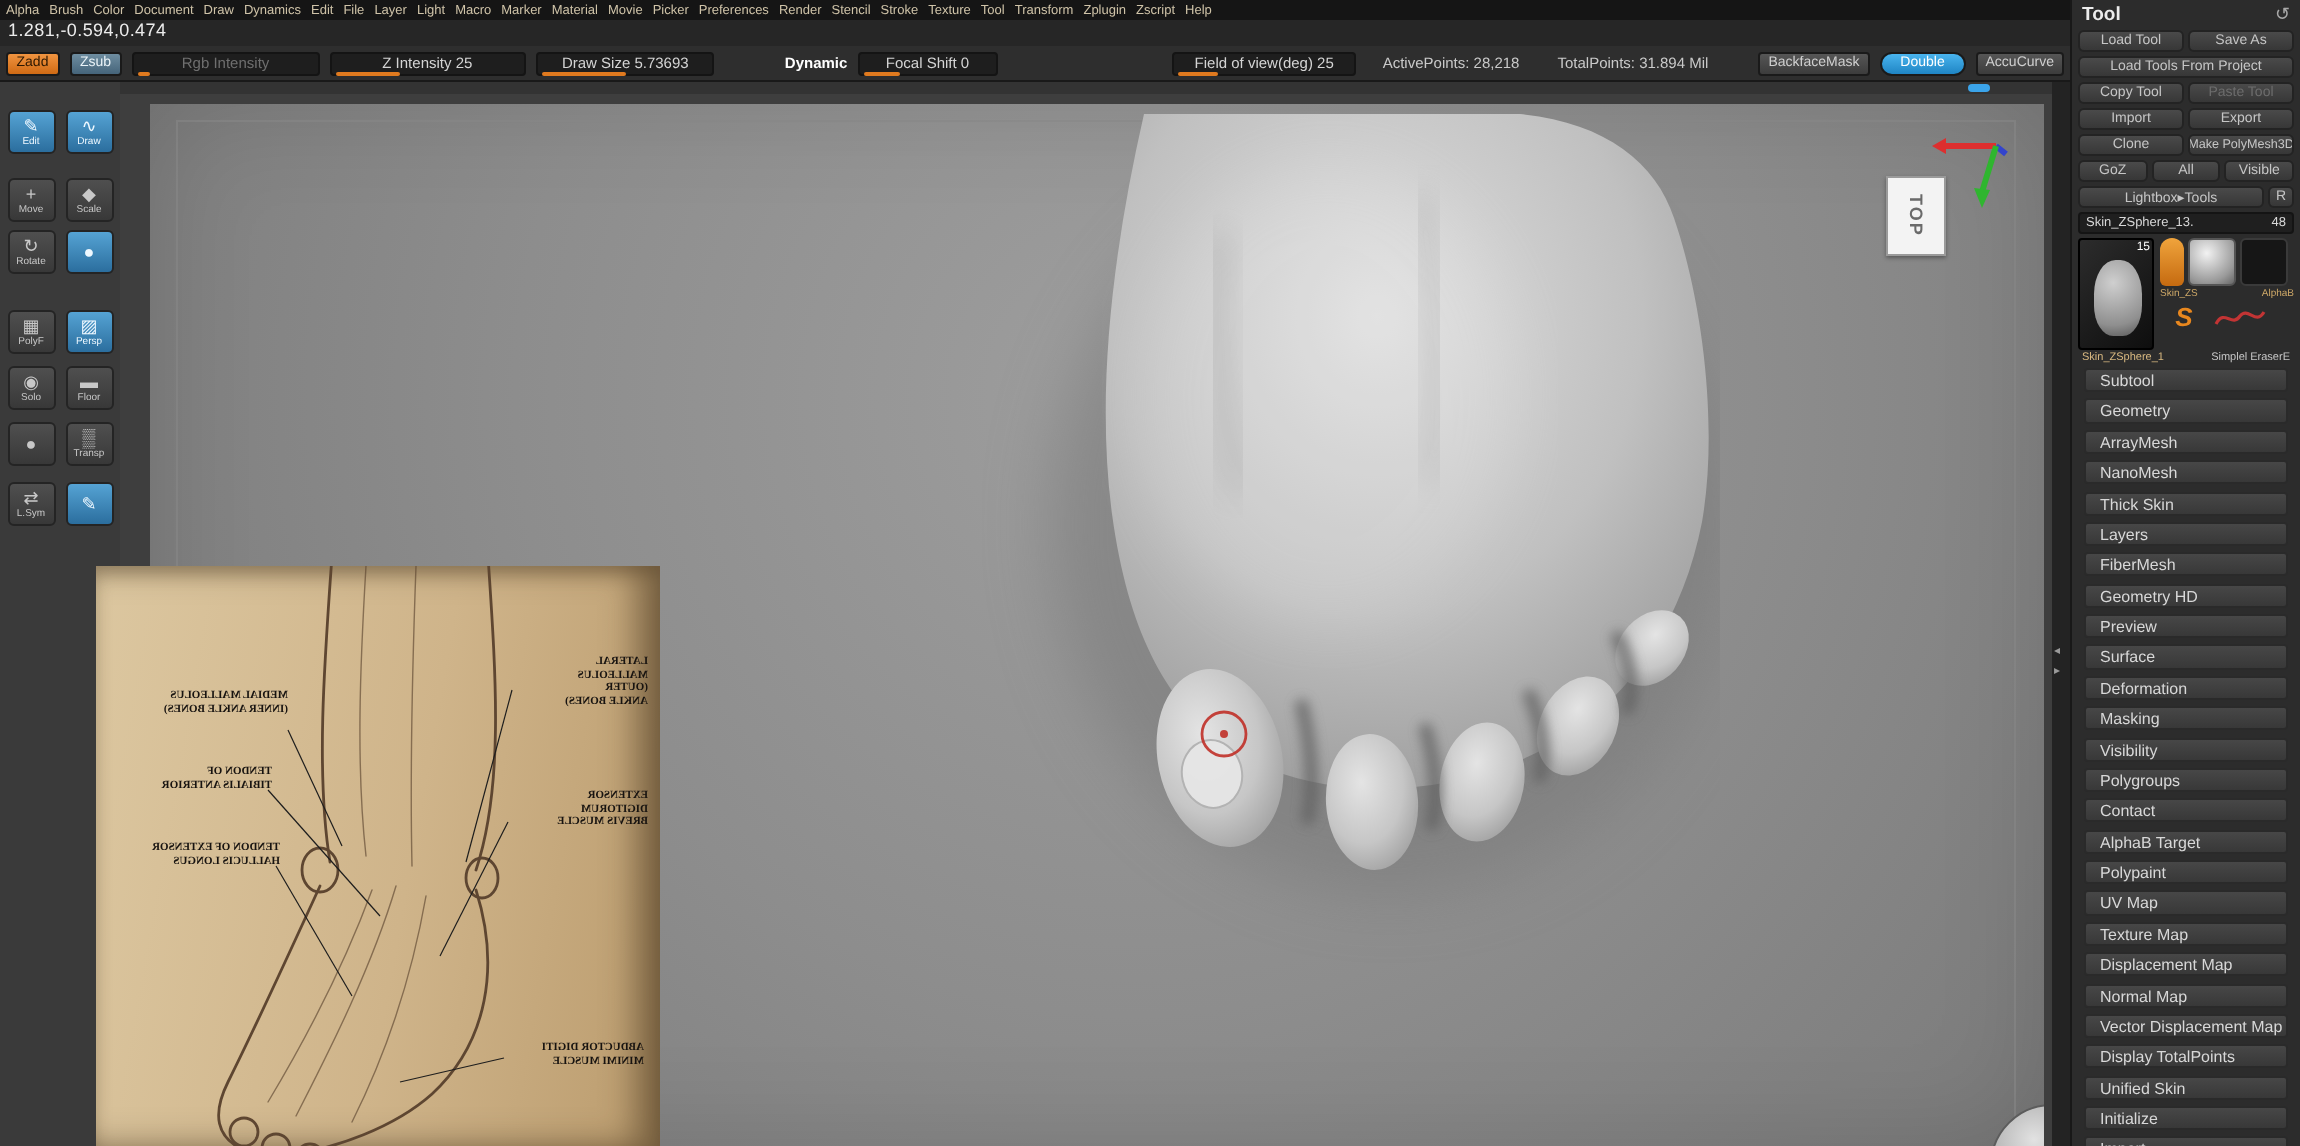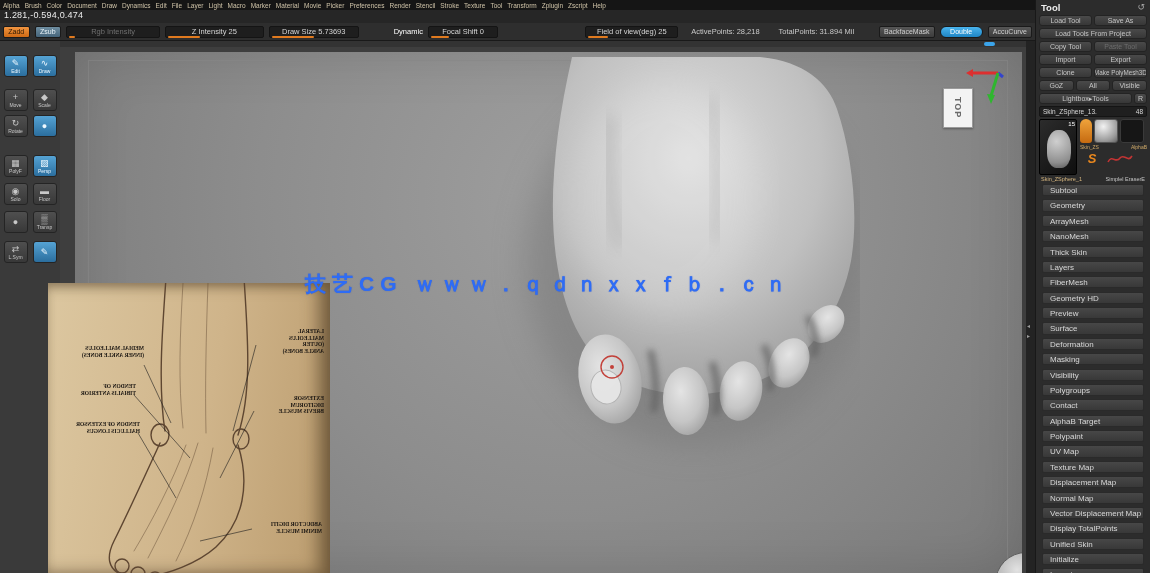--- a/index.html
+++ b/index.html
@@ -26,21 +26,21 @@
     font-size:7px; color:#1d1d1d; display:flex; align-items:center; justify-content:center;
     padding:0 4px; background:linear-gradient(#565656,#3c3c3c); color:#d0d0d0; white-space:nowrap; }
   .tb-btn.orange { background:linear-gradient(#f09440,#cf6a14); color:#2a1702; }
   .tb-btn.bluegrey { background:linear-gradient(#6e8da0,#45647a); color:#eaf3f8; }
   .tb-btn.double { background:linear-gradient(#49b4ee,#1f85c4); color:#fff; border-radius:6px; }
   .slider { position:relative; height:12px; background:#1e1e1e; border:1px solid #141414;
     border-radius:2px; display:flex; justify-content:center;
     font-size:7.5px; color:#d4d4d4; white-space:nowrap; padding:0 3px; }
   .slider.dim { color:#6f6f6f; }
   .omark { position:absolute; bottom:-1px; height:2px; background:#e07a1f; border-radius:1px; }
-  .dyn { font-size:7.5px; font-weight:normal; color:#ffffff; margin-left:17px; white-space:nowrap;padding-left:13px; }
+  .dyn { font-size:7.5px; font-weight:bold; color:#ffffff; margin-left:17px; white-space:nowrap;padding-left:13px; }
   .tb-text { font-size:7.5px; color:#c9c9c9; white-space:nowrap; }
   
   .shelf { position:absolute; left:0; top:41px; width:60px; height:532px; background:#3a3a3a; }
   .shelf-row { position:absolute; left:0; width:60px; display:flex; justify-content:center; gap:5px; }
   .sbtn { width:24px; height:22px; border:1px solid #242424; border-radius:3px;
     background:linear-gradient(#4f4f4f,#383838); color:#c8c8c8;
     display:flex; flex-direction:column; align-items:center; justify-content:center; cursor:pointer; }
   .sbtn.active { background:linear-gradient(#55a3d4,#2b6e9e); color:#eef8ff; }
   .sbtn .ic { font-size:9px; line-height:9px; }
   .sbtn .lb { font-size:5px; line-height:6px; }
@@ -373,21 +373,20 @@
 TIBIALIS ANTERIOR</div>
     <div class="ref-label" style="left:210px; top:112px; width:66px;">EXTENSOR
 DIGITORUM
 BREVIS MUSCLE</div>
     <div class="ref-label" style="left:2px; top:138px; width:90px;">TENDON OF EXTENSOR
 HALLUCIS LONGUS</div>
     <div class="ref-label" style="left:198px; top:238px; width:76px;">ABDUCTOR DIGITI
 MINIMI MUSCLE</div>
   </div>
 
-  <div class="watermark">技艺CG ｗｗｗ．ｑｄｎｘｘｆｂ．ｃｎ</div>
 
   <div class="tool-panel">
     <div class="tp-header">
       <span class="tp-title">Tool</span>
       <span class="tp-refresh">↺</span>
     </div>
     <div class="tp-body">
       <div class="tp-row">
         <div class="tp-btn">Load Tool</div>
         <div class="tp-btn">Save As</div>

